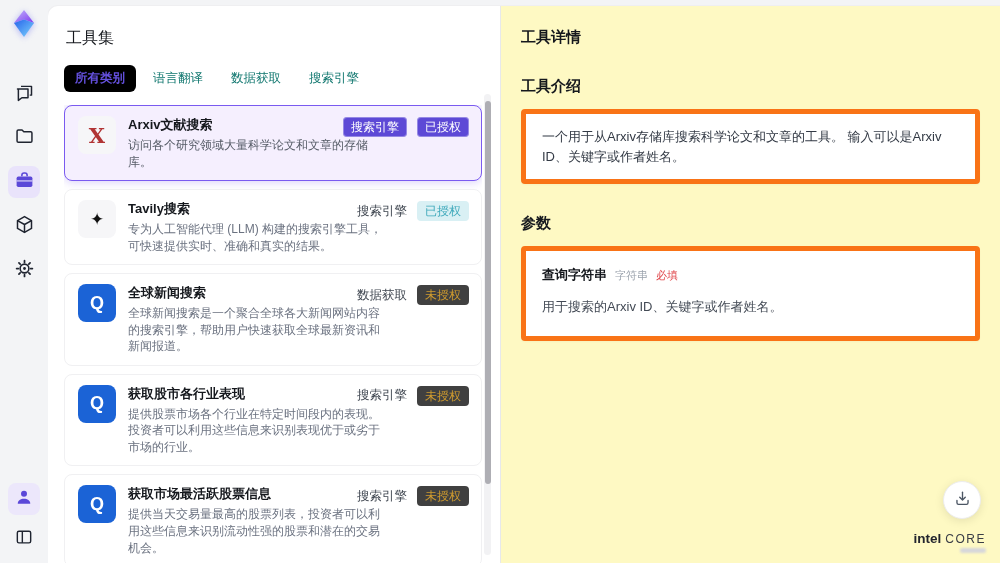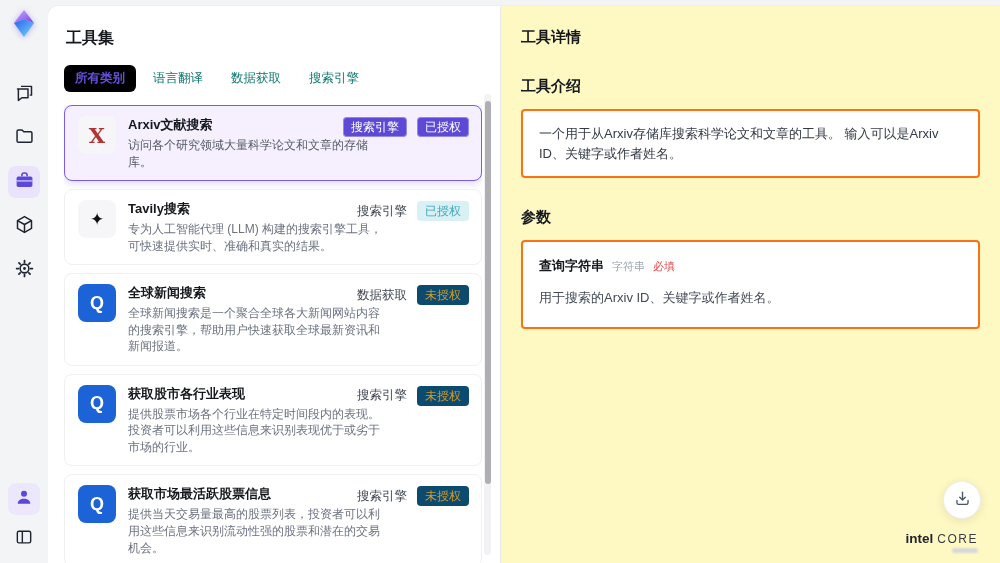--- a/index.html
+++ b/index.html
@@ -29,21 +29,21 @@
   .rail-bottom { display:flex; flex-direction:column; gap:8px; align-items:center; margin-bottom:8px; }
 
   
   .content {
     position:absolute; left:48px; top:6px; right:0; bottom:0;
     background:#ffffff; border-top-left-radius:10px;
     display:flex; overflow:hidden;
     box-shadow: 0 0 0 1px #efeff1;
   }
   .left-pane { width:452px; position:relative; padding:16px 0 0 16px; flex:none; }
-  .page-title { font-size:16px; font-weight:bold; margin:6px 0 16px 2px; }
+  .page-title { font-size:16px; font-weight:normal; margin:6px 0 16px 2px; }
   .tabs { display:flex; gap:6px; margin-bottom:13px; font-size:12.5px; }
   .tab { padding:5px 11px; border-radius:6px; color:#0f766e; cursor:pointer; white-space:nowrap; }
   .tab.active { background:#000000; color:#6450dd; font-weight:bold; }
 
   .cards { width:418px; height:472px; overflow:hidden; display:flex; flex-direction:column; gap:8px; }
   .card {
     position:relative; background:#fff; border:1px solid #f0f0f2; border-radius:8px;
     padding:10px 12px 10px 13px; display:flex; gap:12px; cursor:pointer; flex:none;
   }
   .card.selected {
@@ -60,57 +60,57 @@
   .ic-blue { background:#1b63d6; color:#fff; font-weight:bold; font-size:18px; }
   .tool-body { flex:1; padding-top:1px; }
   .tool-name { font-size:13px; font-weight:bold; color:#15181d; line-height:16px; }
   .tool-desc { width:258px; font-size:12px; color:#6b7280; line-height:1.38; margin-top:4px; }
   .card.selected .tool-desc { color:#555b66; }
   .badges { position:absolute; top:11px; right:12px; display:flex; gap:10px; align-items:center; }
   .cat-label { font-size:12.5px; color:#3f4650; }
   .chip { border-radius:4px; padding:3px 8px; font-size:12px; line-height:14px; white-space:nowrap; }
   .chip.purple { background:#5d49d6; color:#fff; box-shadow: inset 0 0 0 1px rgba(255,255,255,.35); }
   .chip.cyan   { background:#d9f0f4; color:#3fa9bb; }
-  .chip.amber  { background:#0c4a6e; color:#cf9b2e; }
+  .chip.amber  { background:#404040; color:#cf9b2e; }
 
   .scrollbar {
     position:absolute; right:9px; top:88px; bottom:8px; width:7px;
     background:#f2f2f4; border-radius:4px;
   }
   .scroll-thumb {
     position:absolute; top:7px; left:0.5px; width:6px; height:83%;
     background:#aeaeb4; border-radius:3px; cursor:grab;
   }
 
   
   .right-pane {
     flex:1; background:#fef9c3; border-left:1px solid #e7e8eb;
     padding:20px 20px 0 20px; position:relative;
   }
   .details-title { font-size:15px; font-weight:bold; margin-top:2px; }
   .section-heading { font-size:15px; font-weight:bold; margin:30px 0 13px; }
   .box {
-    background:#fff; border:2px solid #f97316; border-radius:4px;
+    background:#fff; border:5px solid #f97316; border-radius:4px;
     padding:13px 16px; font-size:13px; color:#333a45; line-height:1.5;
     box-shadow:0 1px 2px rgba(0,0,0,.03);
   }
   .param-box { padding:14px 16px 20px; }
   .param-head { display:flex; gap:8px; align-items:baseline; }
   .param-name { font-weight:bold; font-size:13px; color:#15181d; }
   .param-type { font-size:11px; color:#9aa2ac; }
   .param-req  { font-size:11px; color:#e0474b; }
   .param-desc { margin-top:12px; font-size:13px; color:#434a55; }
 
   .download-btn {
     position:absolute; right:19px; bottom:44px; width:38px; height:38px;
     border-radius:50%; background:#fff; border:1px solid #ededee;
     box-shadow:0 2px 10px rgba(0,0,0,.10);
     display:flex; align-items:center; justify-content:center; cursor:pointer;
   }
-  .intel-brand { position:absolute; right:22px; bottom:10px; text-align:right; line-height:1; }
+  .intel-brand { position:absolute; right:14px; bottom:10px; text-align:right; line-height:1; }
   .intel-row { display:flex; align-items:baseline; gap:4px; }
   .intel-word { font-weight:bold; font-size:13.5px; color:#23252e; }
   .core-word  { font-size:12px; color:#3a3d46; letter-spacing:1.5px; font-weight:400; }
   .intel-sub  { height:5px; width:26px; background:#d7d7da; margin:3px 0 0 auto; border-radius:2px; filter:blur(.8px); }
 </style>
 </head>
 <body>
 
 <div class="rail">
   <div class="logo">

